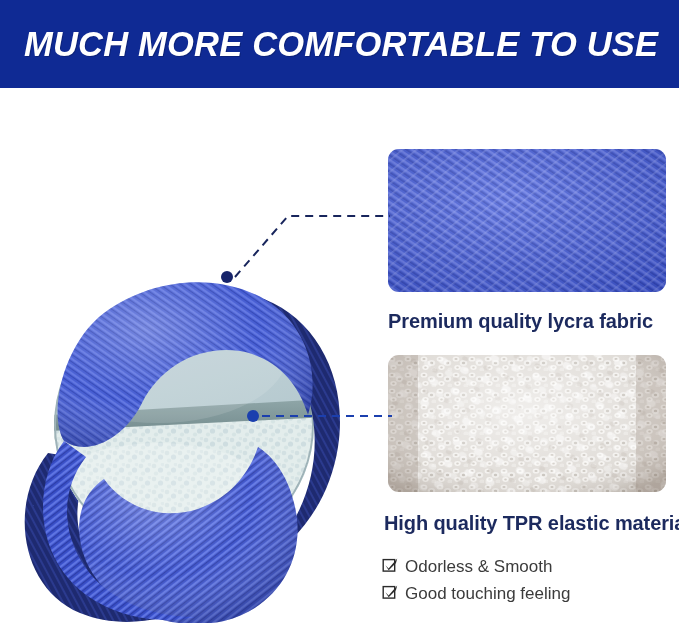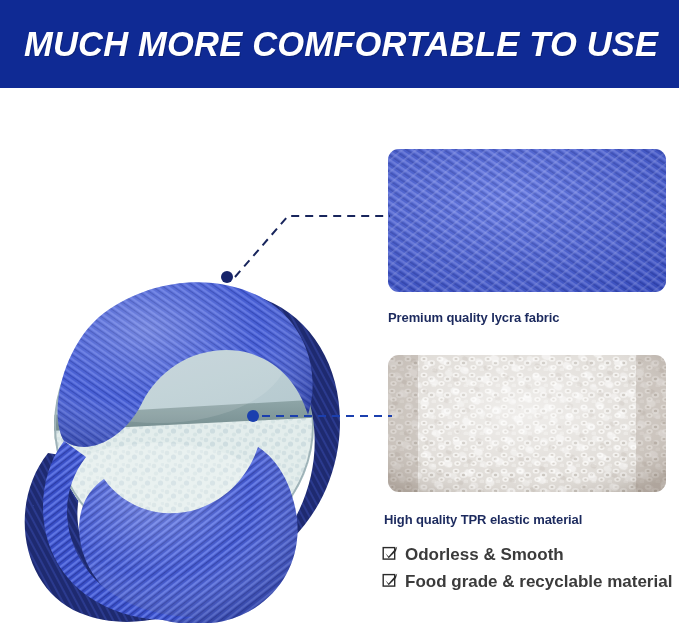--- a/index.html
+++ b/index.html
@@ -91,34 +91,33 @@
   .swatch-fabric { top: 61px; height: 143px; }
   .swatch-tpr    { top: 267px; height: 137px; }
 
   .caption {
     position: absolute;
     left: 0;
     width: 282px;
     color: #1c2a5e;
     font-family: "Liberation Sans", sans-serif;
     font-weight: bold;
-    font-size: 13px;
+    font-size: 20px;
     letter-spacing: -0.1px;
     white-space: nowrap;
   }
   .caption-fabric { top: 222px; }
   .caption-tpr    { top: 424px; left: -4px; }
 
   
   .bullets {
     position: absolute;
     left: -6px;
-    top: 456px;
+    top: 468px;
     width: 292px;
-    font-weight: bold;
   }
   .bullet {
     display: flex;
     align-items: baseline;
     gap: 7px;
     margin-bottom: 6px;
     color: #3b3b3b;
     font-family: "Liberation Sans", sans-serif;
     font-size: 17px;
     white-space: nowrap;
@@ -352,30 +351,30 @@
         <div class="bullet">
           <span class="bullet-check">
             <svg viewBox="0 0 16 16" xmlns="http://www.w3.org/2000/svg">
               <rect x="1.2" y="2.6" width="11.5" height="11.5" fill="none" stroke="#2b2b2b" stroke-width="1.4"></rect>
               <path d="M 3.4 8.2 L 6.6 11.4 L 15.2 1.4 L 14.0 6.0 L 6.7 13.2 Z" fill="#2b2b2b"></path>
             </svg>
           </span>
           <span class="bullet-text">Odorless &amp; Smooth</span>
         </div>
 
-
         <div class="bullet">
           <span class="bullet-check">
             <svg viewBox="0 0 16 16" xmlns="http://www.w3.org/2000/svg">
               <rect x="1.2" y="2.6" width="11.5" height="11.5" fill="none" stroke="#2b2b2b" stroke-width="1.4"></rect>
               <path d="M 3.4 8.2 L 6.6 11.4 L 15.2 1.4 L 14.0 6.0 L 6.7 13.2 Z" fill="#2b2b2b"></path>
             </svg>
           </span>
-          <span class="bullet-text">Food grade &amp; recyclable material</span>
+          <span class="bullet-text">Good touching feeling</span>
         </div>
+
 
       </div>
     </div>
   </div>
 
   <div class="connectors">
     <svg viewBox="0 0 679 638" xmlns="http://www.w3.org/2000/svg">
 
       <path d="M 235 277 L 288 216 L 390 216" fill="none" stroke="#18255c" stroke-width="2" stroke-dasharray="8 6" stroke-linecap="butt"></path>
 

